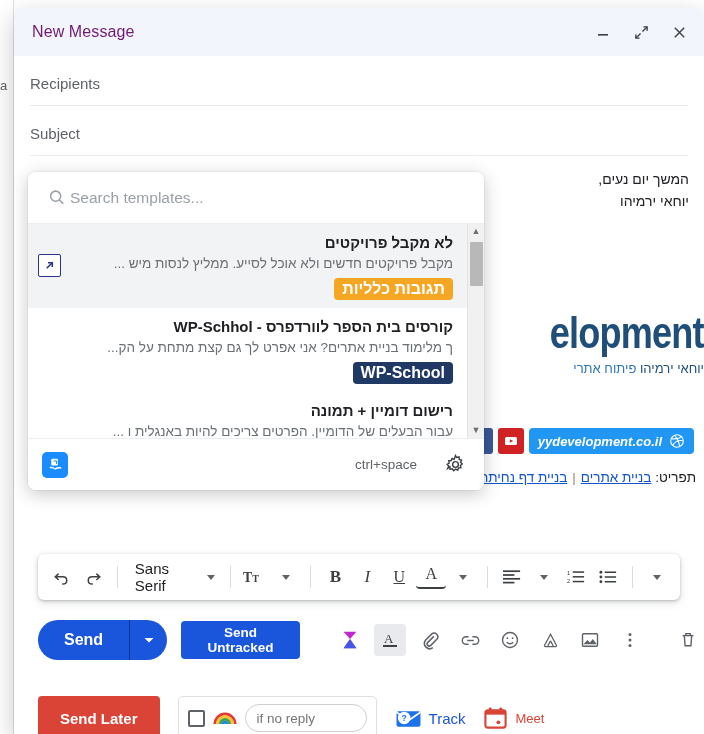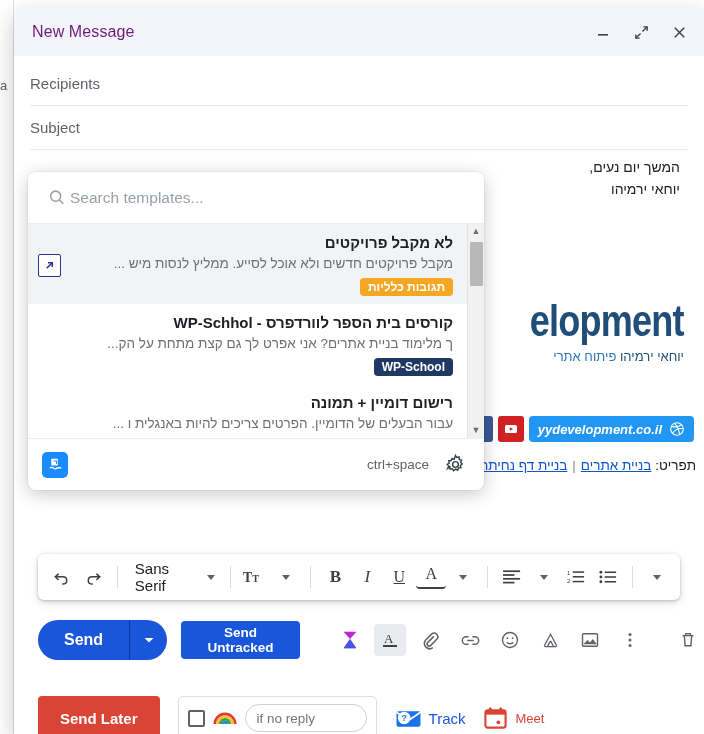--- a/index.html
+++ b/index.html
@@ -37,34 +37,34 @@
   .compose-title { font-size: 16px; color: #701a75; font-weight: 400; letter-spacing: .1px; }
   .win-btns { display: flex; align-items: center; gap: 16px; }
   .win-btn {
     width: 22px; height: 22px; display: flex; align-items: center; justify-content: center;
     color: #3c4043; cursor: pointer;
   }
   .win-btn svg { display: block; }
 
   
   .field {
-    height: 44px; margin: 0 16px; display: flex; align-items: center;
+    height: 44px; margin: 6px 16px; display: flex; align-items: center;
     border-bottom: 1px solid #e8eaed;
     font-size: 15px; color: #5f6368;
   }
   .field.recipients { margin-top: 6px; }
 
   
   .body-area { position: relative; height: 380px; }
   .sig {
-    position: absolute; right: 24px; top: 6px; text-align: right;
+    position: absolute; right: 15px; top: 6px; text-align: right;
     direction: rtl; font-size: 14px; color: #202124; line-height: 22px;
   }
   .logo-wrap {
-    position: absolute; right: 20px; top: 145px; text-align: right; direction: rtl;
+    position: absolute; right: 0; top: 145px; text-align: right; direction: rtl;
   }
   .logo-word {
     font-family: "Liberation Sans", sans-serif;
     font-size: 44px; font-weight: 700; color: #1f4e79;
     letter-spacing: -1px; line-height: 52px;
     transform: scaleX(0.82); transform-origin: right center;
     direction: ltr; text-align: right;
   }
   .logo-sub { font-size: 13px; color: #1f4e79; margin-top: 2px; direction: rtl; }
   .logo-sub .accent { color: #2e75b6; }
@@ -118,21 +118,21 @@
   }
   .tpl-item.sel { background: #f1f3f4; }
   .tpl-name { font-size: 15px; font-weight: 700; color: #202124; line-height: 22px; }
   .tpl-desc {
     font-size: 13.5px; color: #6b7075; line-height: 20px;
     white-space: nowrap; overflow: hidden; text-overflow: ellipsis;
     padding-left: 34px;
   }
   .tpl-badge {
     display: inline-block; margin-top: 4px; padding: 2px 8px; border-radius: 4px;
-    font-size: 12px; font-weight: 700; color: #ffffff;
+    font-size: 16px; font-weight: 700; color: #ffffff;
   }
   .expand-btn {
     position: absolute; left: 10px; top: 30px;
     width: 23px; height: 23px; border: 1.6px solid #283593; border-radius: 2px;
     background: #ffffff; display: flex; align-items: center; justify-content: center;
     cursor: pointer;
   }
 
   
   .sbar {
@@ -149,21 +149,21 @@
 
   .tpl-footer {
     height: 52px; border-top: 1px solid #eceff1; flex: none;
     display: flex; align-items: center; justify-content: space-between;
     padding: 0 18px 0 14px; background: #fff;
   }
   .tpl-logo-ico {
     width: 26px; height: 26px; background: #1a8cff; border-radius: 5px;
     display: flex; align-items: center; justify-content: center;
   }
-  .tpl-foot-right { display: flex; align-items: center; gap: 16px; }
+  .tpl-foot-right { display: flex; align-items: center; gap: 28px; }
   .kbd { font-size: 13.5px; color: #5f6368; }
 
   
   .fmt-bar {
     position: absolute; left: 24px; top: 546px; width: 642px; height: 46px;
     background: #ffffff; border-radius: 6px;
     box-shadow: 0 1px 3px rgba(60,64,67,.3), 0 3px 8px rgba(60,64,67,.15);
     display: flex; align-items: center; padding: 0 8px; gap: 2px;
   }
   .fbtn {

